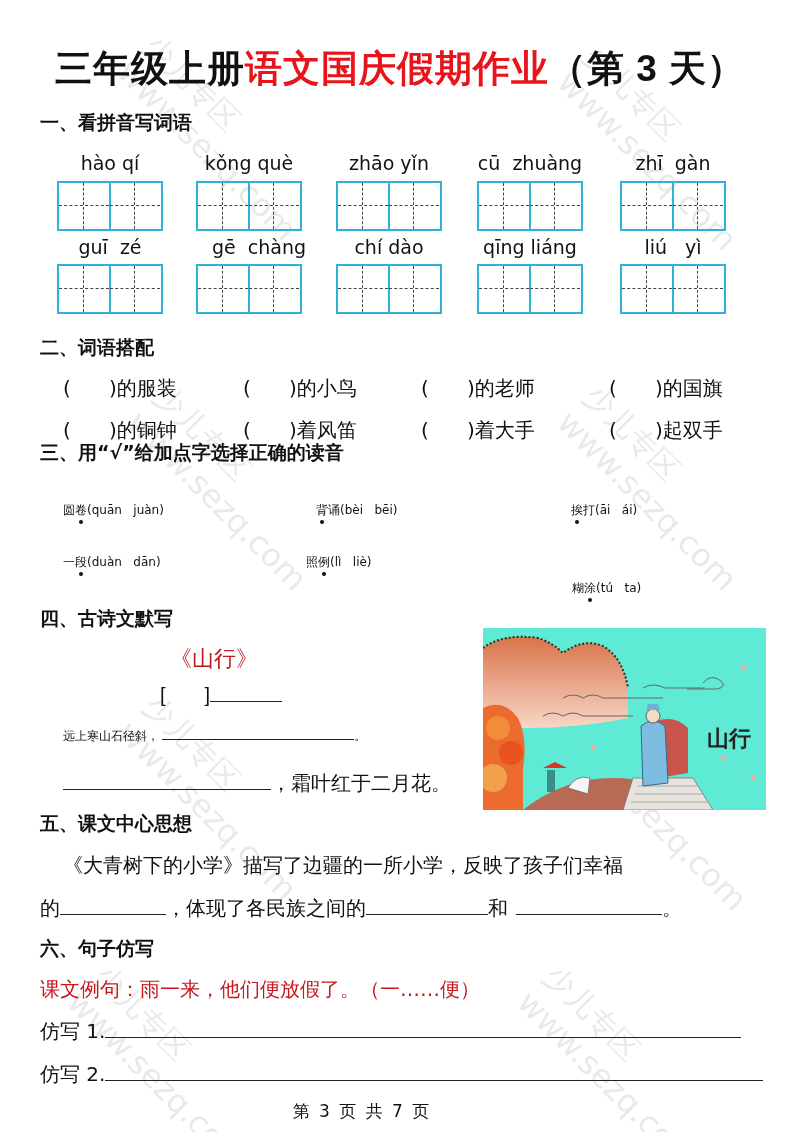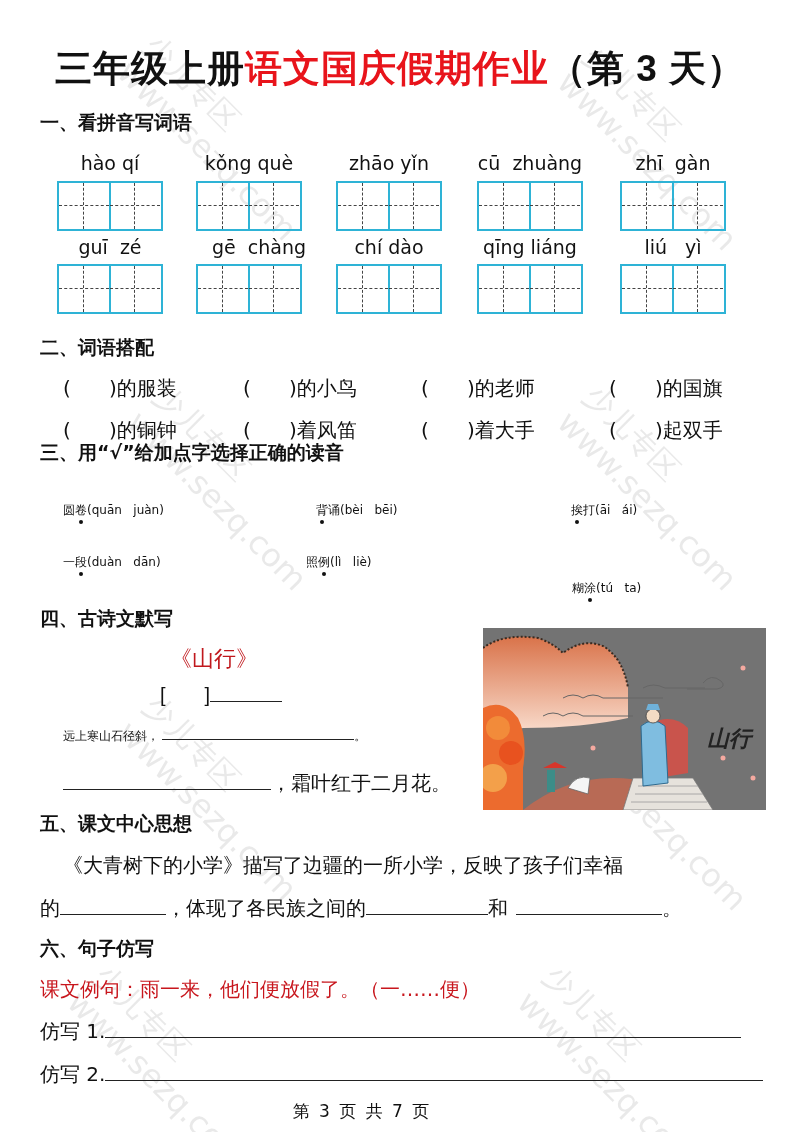--- a/index.html
+++ b/index.html
@@ -40,21 +40,21 @@
   .dot::after { content: ""; position: absolute; left: 50%; bottom: -5px; width: 4px; height: 4px;
                 margin-left: -2px; border-radius: 50%; background: #111; }
 
   .poem-title { color: #c0181d; font-size: 22px; }
   .blank { display: inline-block; border-bottom: 1.6px solid #222; vertical-align: baseline; }
 
   .red-text { color: #c8161d; font-size: 20px; white-space: nowrap; }
   .footer { width: 724px; left: 0; text-align: center; font-size: 17px; top: 1100px; letter-spacing: 2px; }
 
   
-  .illus { left: 483px; top: 628px; width: 283px; height: 182px; overflow: hidden; background: #737373; font-style: italic; }
+  .illus { left: 483px; top: 628px; width: 283px; height: 182px; overflow: hidden; background: #5eead4; }
 </style>
 </head>
 <body>
 
 <div class="wm" style="left:160px;top:30px;"><span>少儿专区</span><span class="url">www.sezq.com</span></div>
 <div class="wm" style="left:600px;top:40px;"><span>少儿专区</span><span class="url">www.sezq.com</span></div>
 <div class="wm" style="left:170px;top:380px;"><span>少儿专区</span><span class="url">www.sezq.com</span></div>
 <div class="wm" style="left:600px;top:380px;"><span>少儿专区</span><span class="url">www.sezq.com</span></div>
 <div class="wm" style="left:160px;top:690px;"><span>少儿专区</span><span class="url">www.sezq.com</span></div>
 <div class="wm" style="left:610px;top:700px;"><span>少儿专区</span><span class="url">www.sezq.com</span></div>

